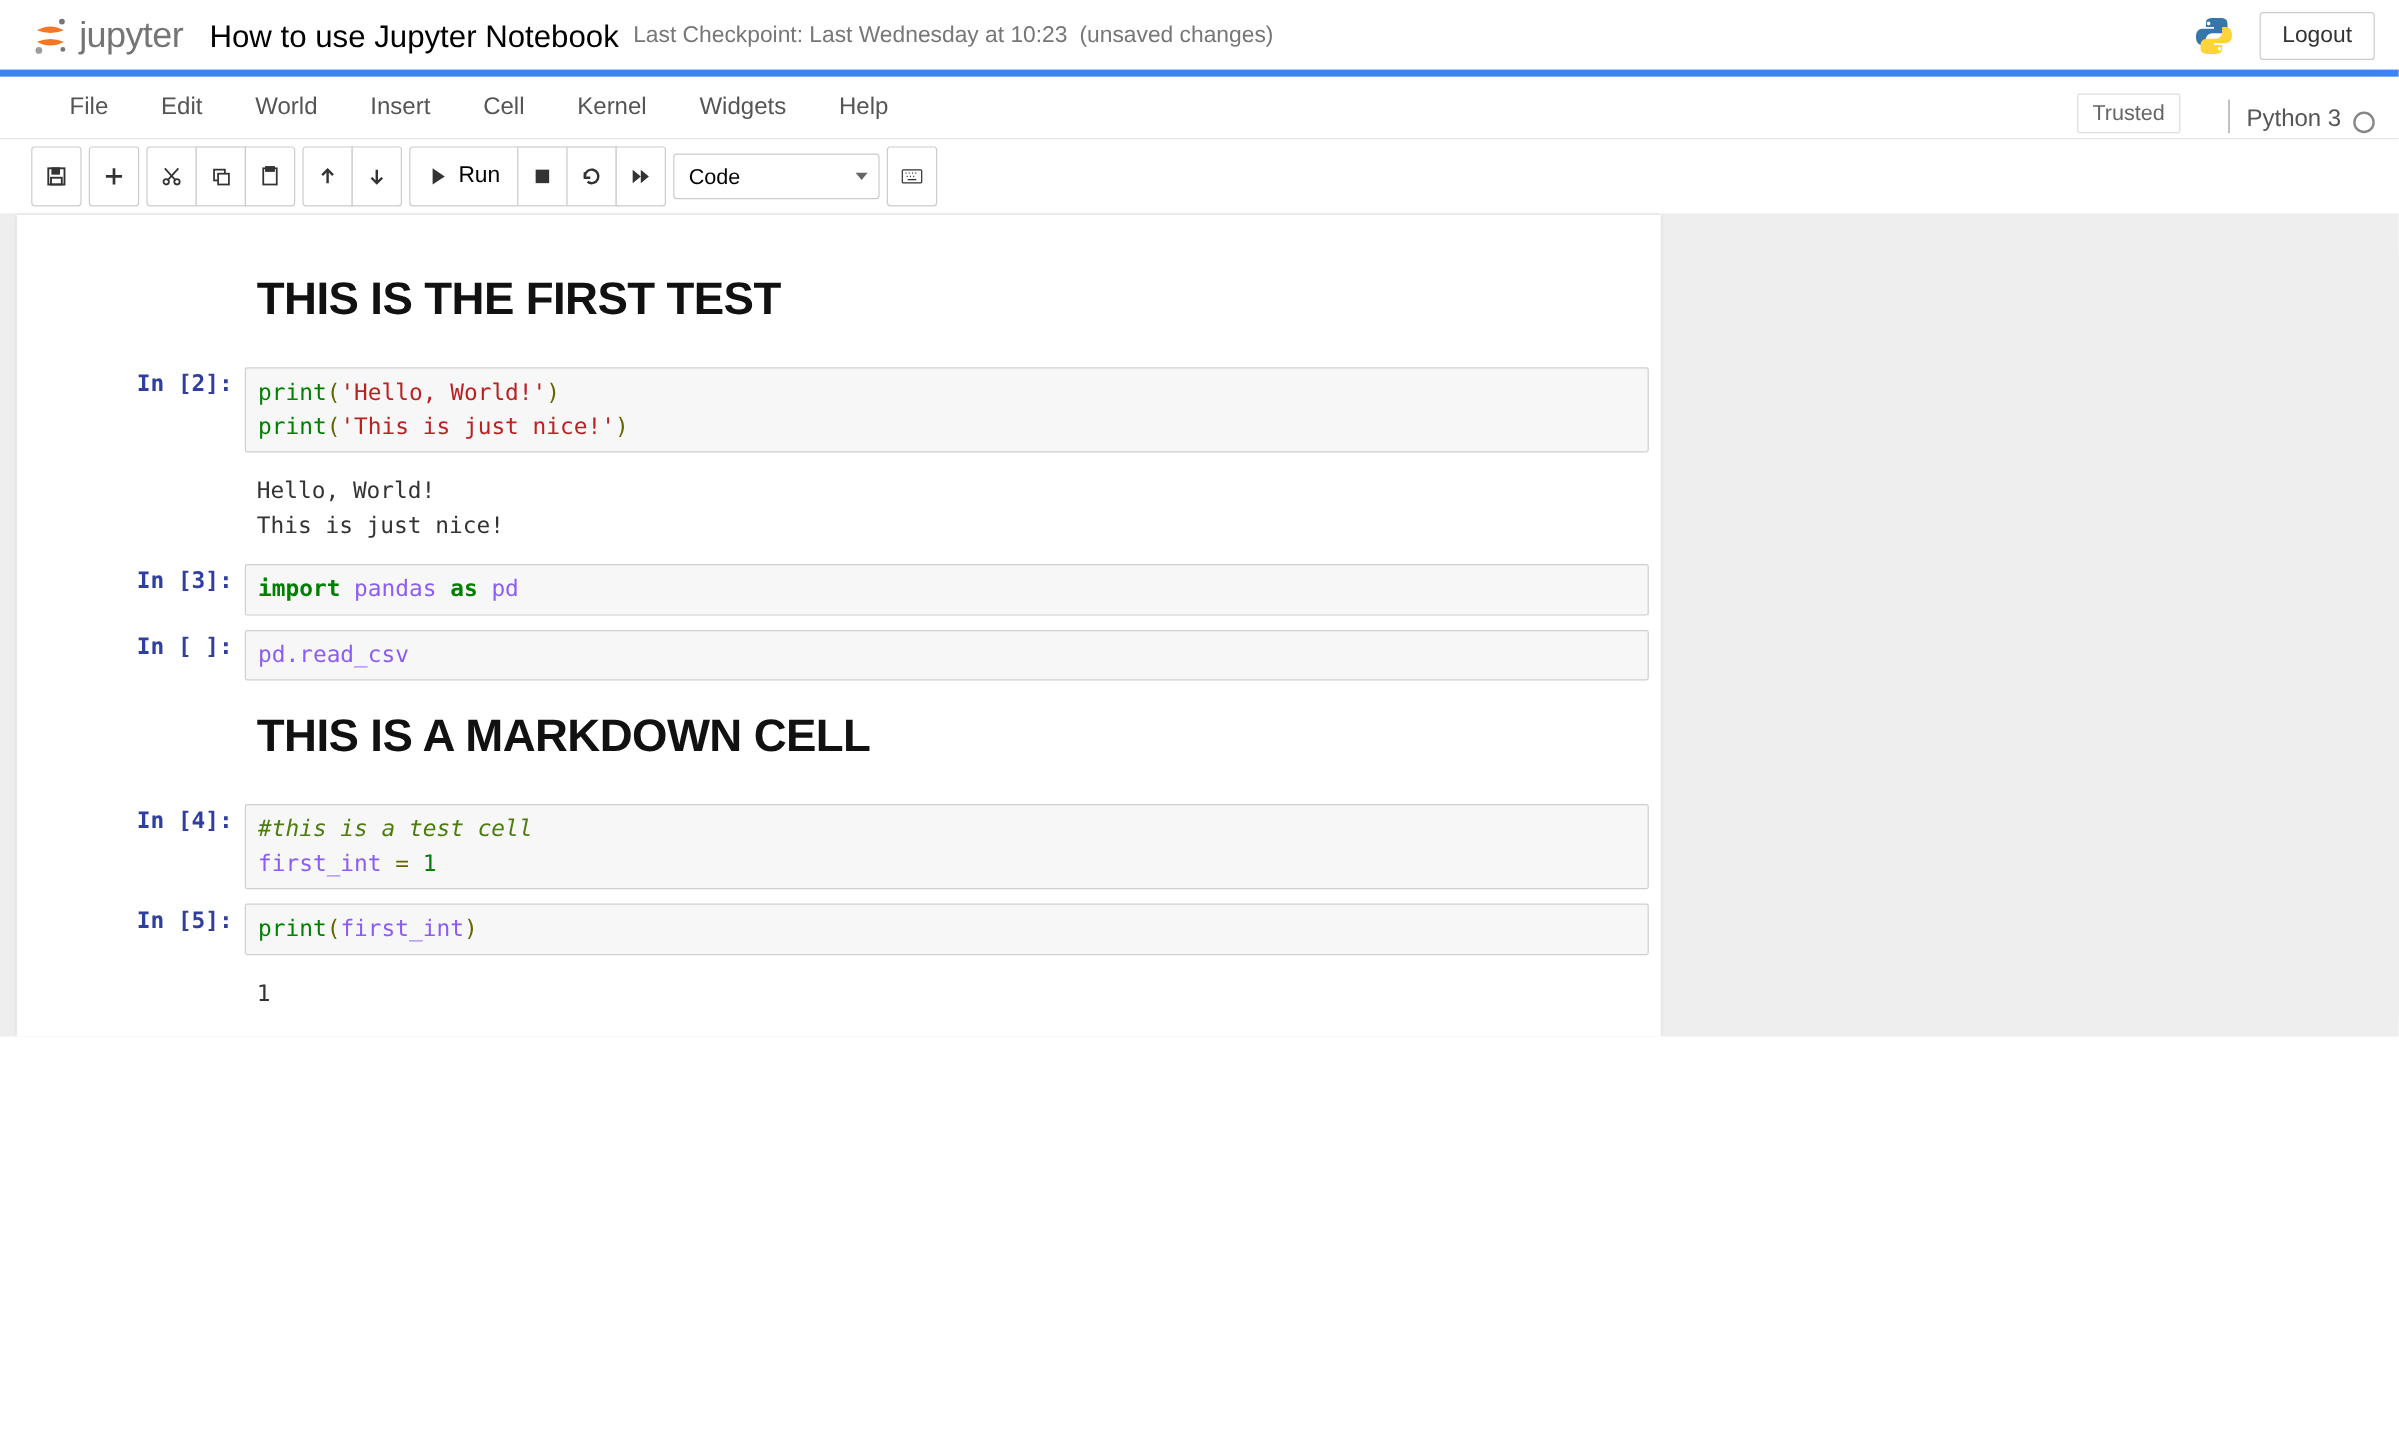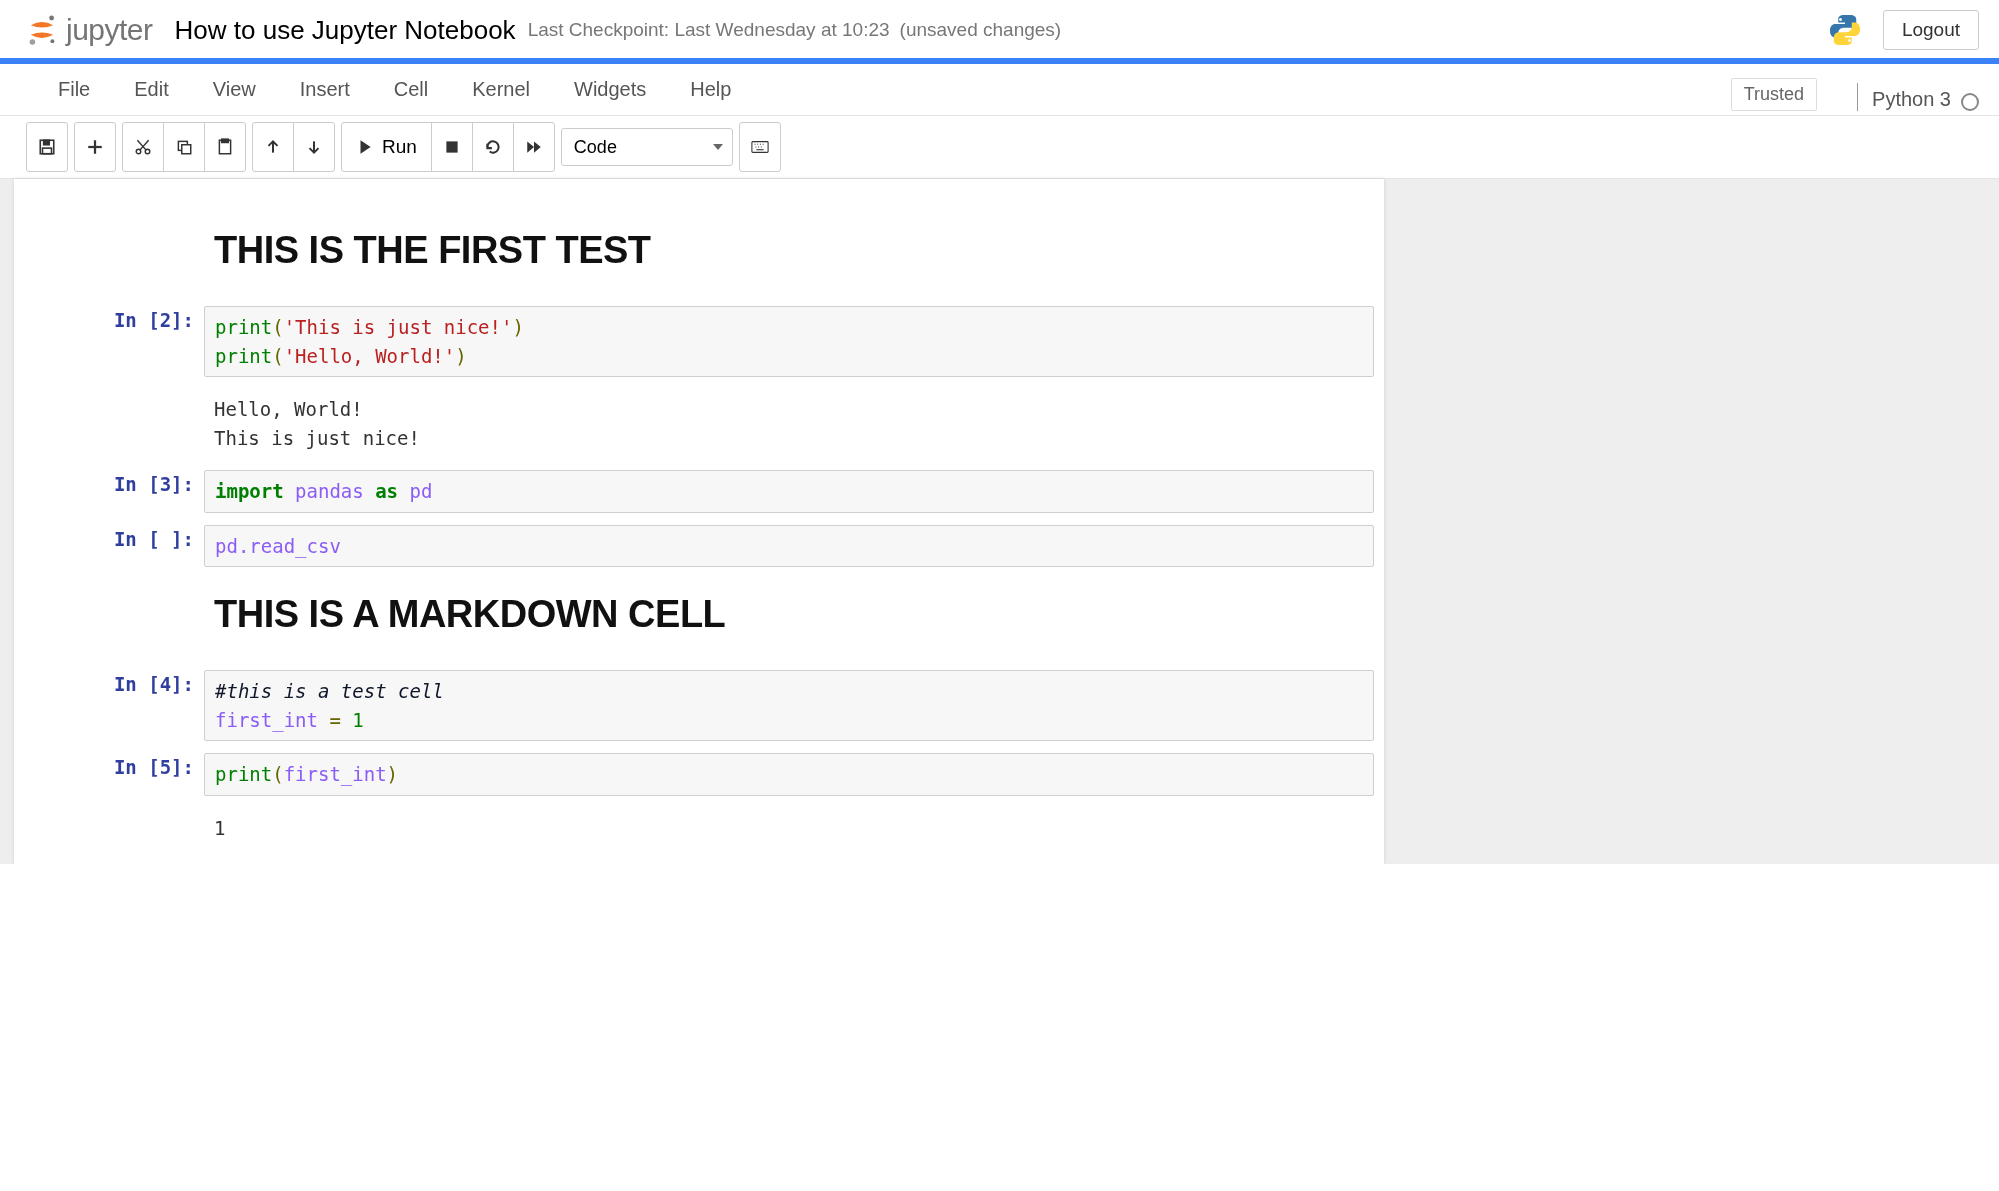--- a/index.html
+++ b/index.html
@@ -195,21 +195,21 @@
   color: #111;
   letter-spacing: -0.5px;
 }
 
 .tok-builtin { color: #008000; }
 .tok-str { color: #BA2121; }
 .tok-kw { color: #008000; font-weight: bold; }
 .tok-name { color: #8b5cf6; }
 .tok-op { color: #666600; }
 .tok-num { color: #008000; }
-.tok-comment { color: #0f172a; font-style: italic; }
+.tok-comment { color: #4d7c0f; font-style: italic; }
 .icon-svg { width: 18px; height: 18px; }
 </style>
 </head>
 <body>
 
 <div class="header">
   <div class="logo">
     <svg class="logo-icon" viewBox="0 0 40 40">
       <circle cx="32" cy="5" r="3" fill="#767677"></circle>
       <path d="M6 14 Q20 6 34 14 Q20 20 6 14 Z" fill="#F37726"></path>
@@ -227,21 +227,21 @@
     <path d="M23 4c-6 0-8 2-8 6v4h9v2H11c-4 0-7 3-7 9s3 9 7 9h4v-6c0-4 3-7 8-7h9c4 0 7-3 7-7V10c0-4-3-6-8-6h-8zm-5 4c1 0 2 1 2 2s-1 2-2 2-2-1-2-2 1-2 2-2z" fill="#3776AB"></path>
     <path d="M25 44c6 0 8-2 8-6v-4h-9v-2h13c4 0 7-3 7-9s-3-9-7-9h-4v6c0 4-3 7-8 7h-9c-4 0-7 3-7 7v4c0 4 3 6 8 6h8zm5-4c-1 0-2-1-2-2s1-2 2-2 2 1 2 2-1 2-2 2z" fill="#FFD43B"></path>
   </svg>
   <button class="logout-btn">Logout</button>
 </div>
 
 <div class="menubar">
   <div id="menu-items" style="display:flex;">
       <div class="menubar-item">File</div>
       <div class="menubar-item">Edit</div>
-      <div class="menubar-item">View</div>
+      <div class="menubar-item">World</div>
       <div class="menubar-item">Insert</div>
       <div class="menubar-item">Cell</div>
       <div class="menubar-item">Kernel</div>
       <div class="menubar-item">Widgets</div>
       <div class="menubar-item">Help</div>
     </div>
   <div class="menubar-spacer"></div>
   <div class="trusted">Trusted</div>
   <div class="kernel-divider"></div>
   <span class="kernel-name">Python 3</span>
@@ -343,22 +343,22 @@
 
 <div class="notebook-area">
   <div class="notebook-inner" id="cells-container">
       <div class="md-cell">
         <h1>THIS IS THE FIRST TEST</h1>
       </div>
       <div class="cell">
         <div class="prompt prompt-in">In [2]:</div>
         <div class="input-area">
           <div class="input-box">
+            <div><span class="tok-builtin">print</span><span class="tok-op">(</span><span class="tok-str">'Hello, World!'</span><span class="tok-op">)</span></div>
             <div><span class="tok-builtin">print</span><span class="tok-op">(</span><span class="tok-str">'This is just nice!'</span><span class="tok-op">)</span></div>
-            <div><span class="tok-builtin">print</span><span class="tok-op">(</span><span class="tok-str">'Hello, World!'</span><span class="tok-op">)</span></div>
           </div>
         </div>
       </div>
       <div class="cell">
         <div class="prompt"></div>
         <div class="output-area">
           <div class="output-text">Hello, World!
 This is just nice!</div>
         </div>
       </div>

